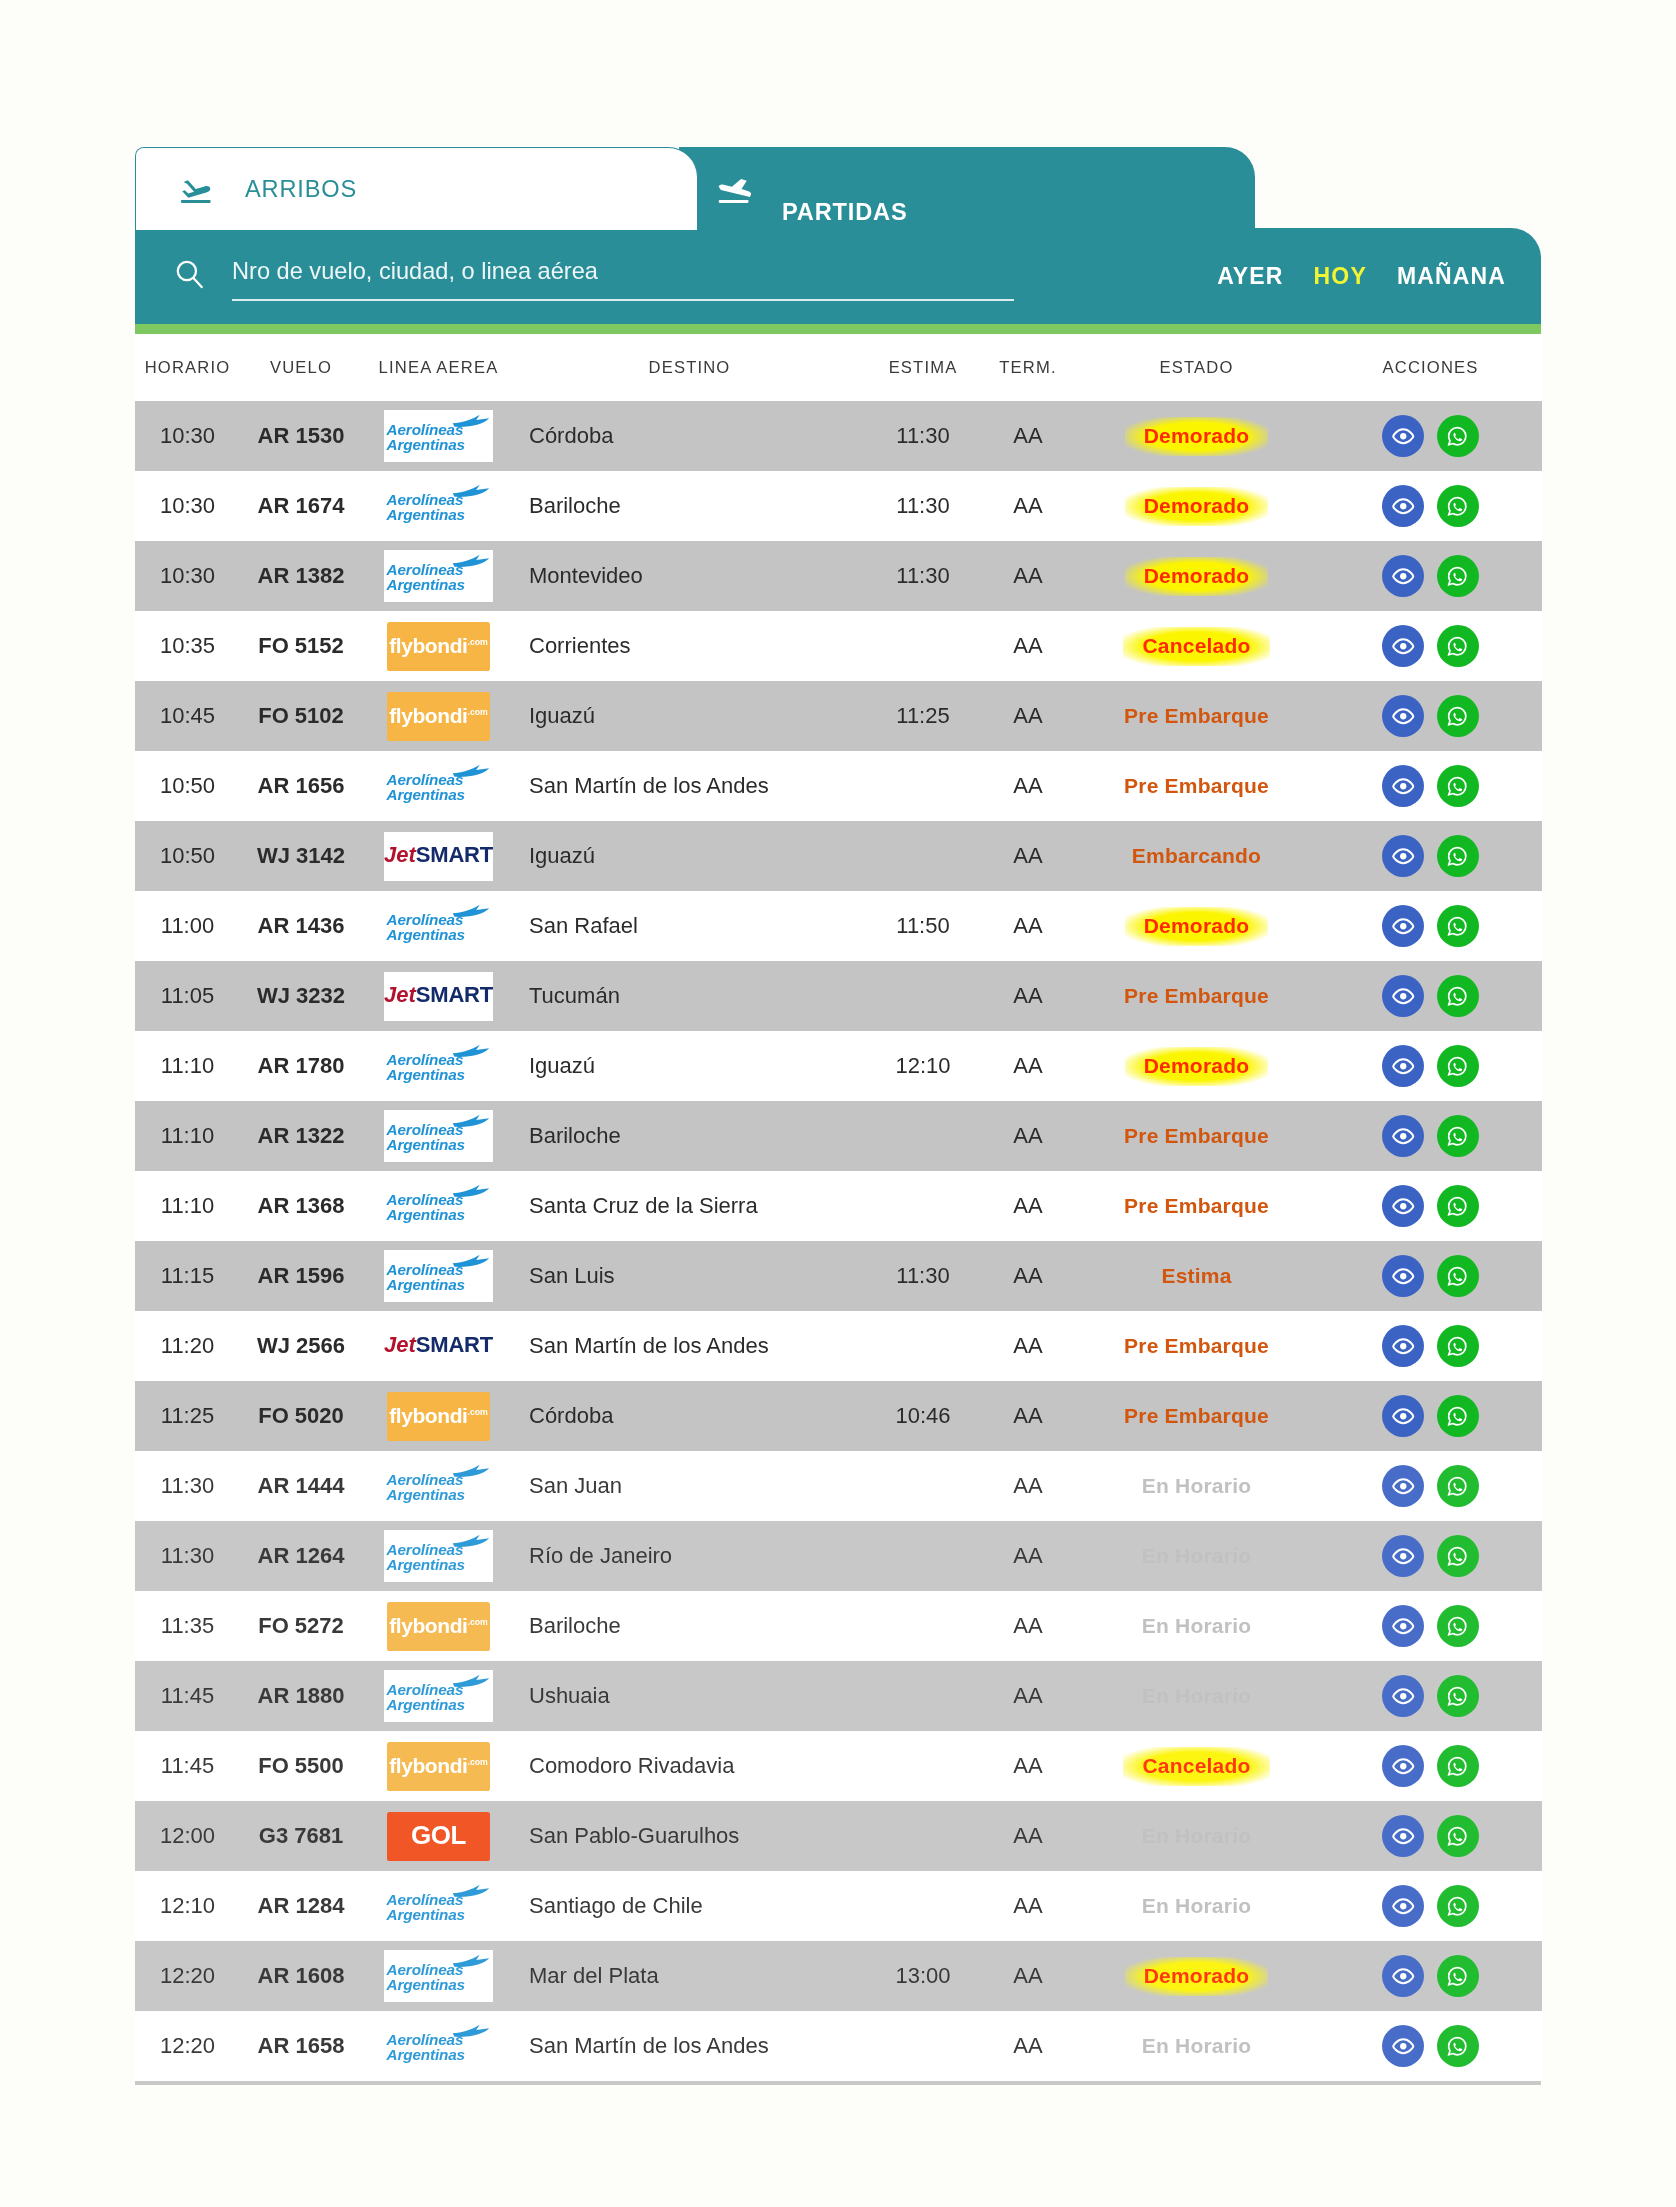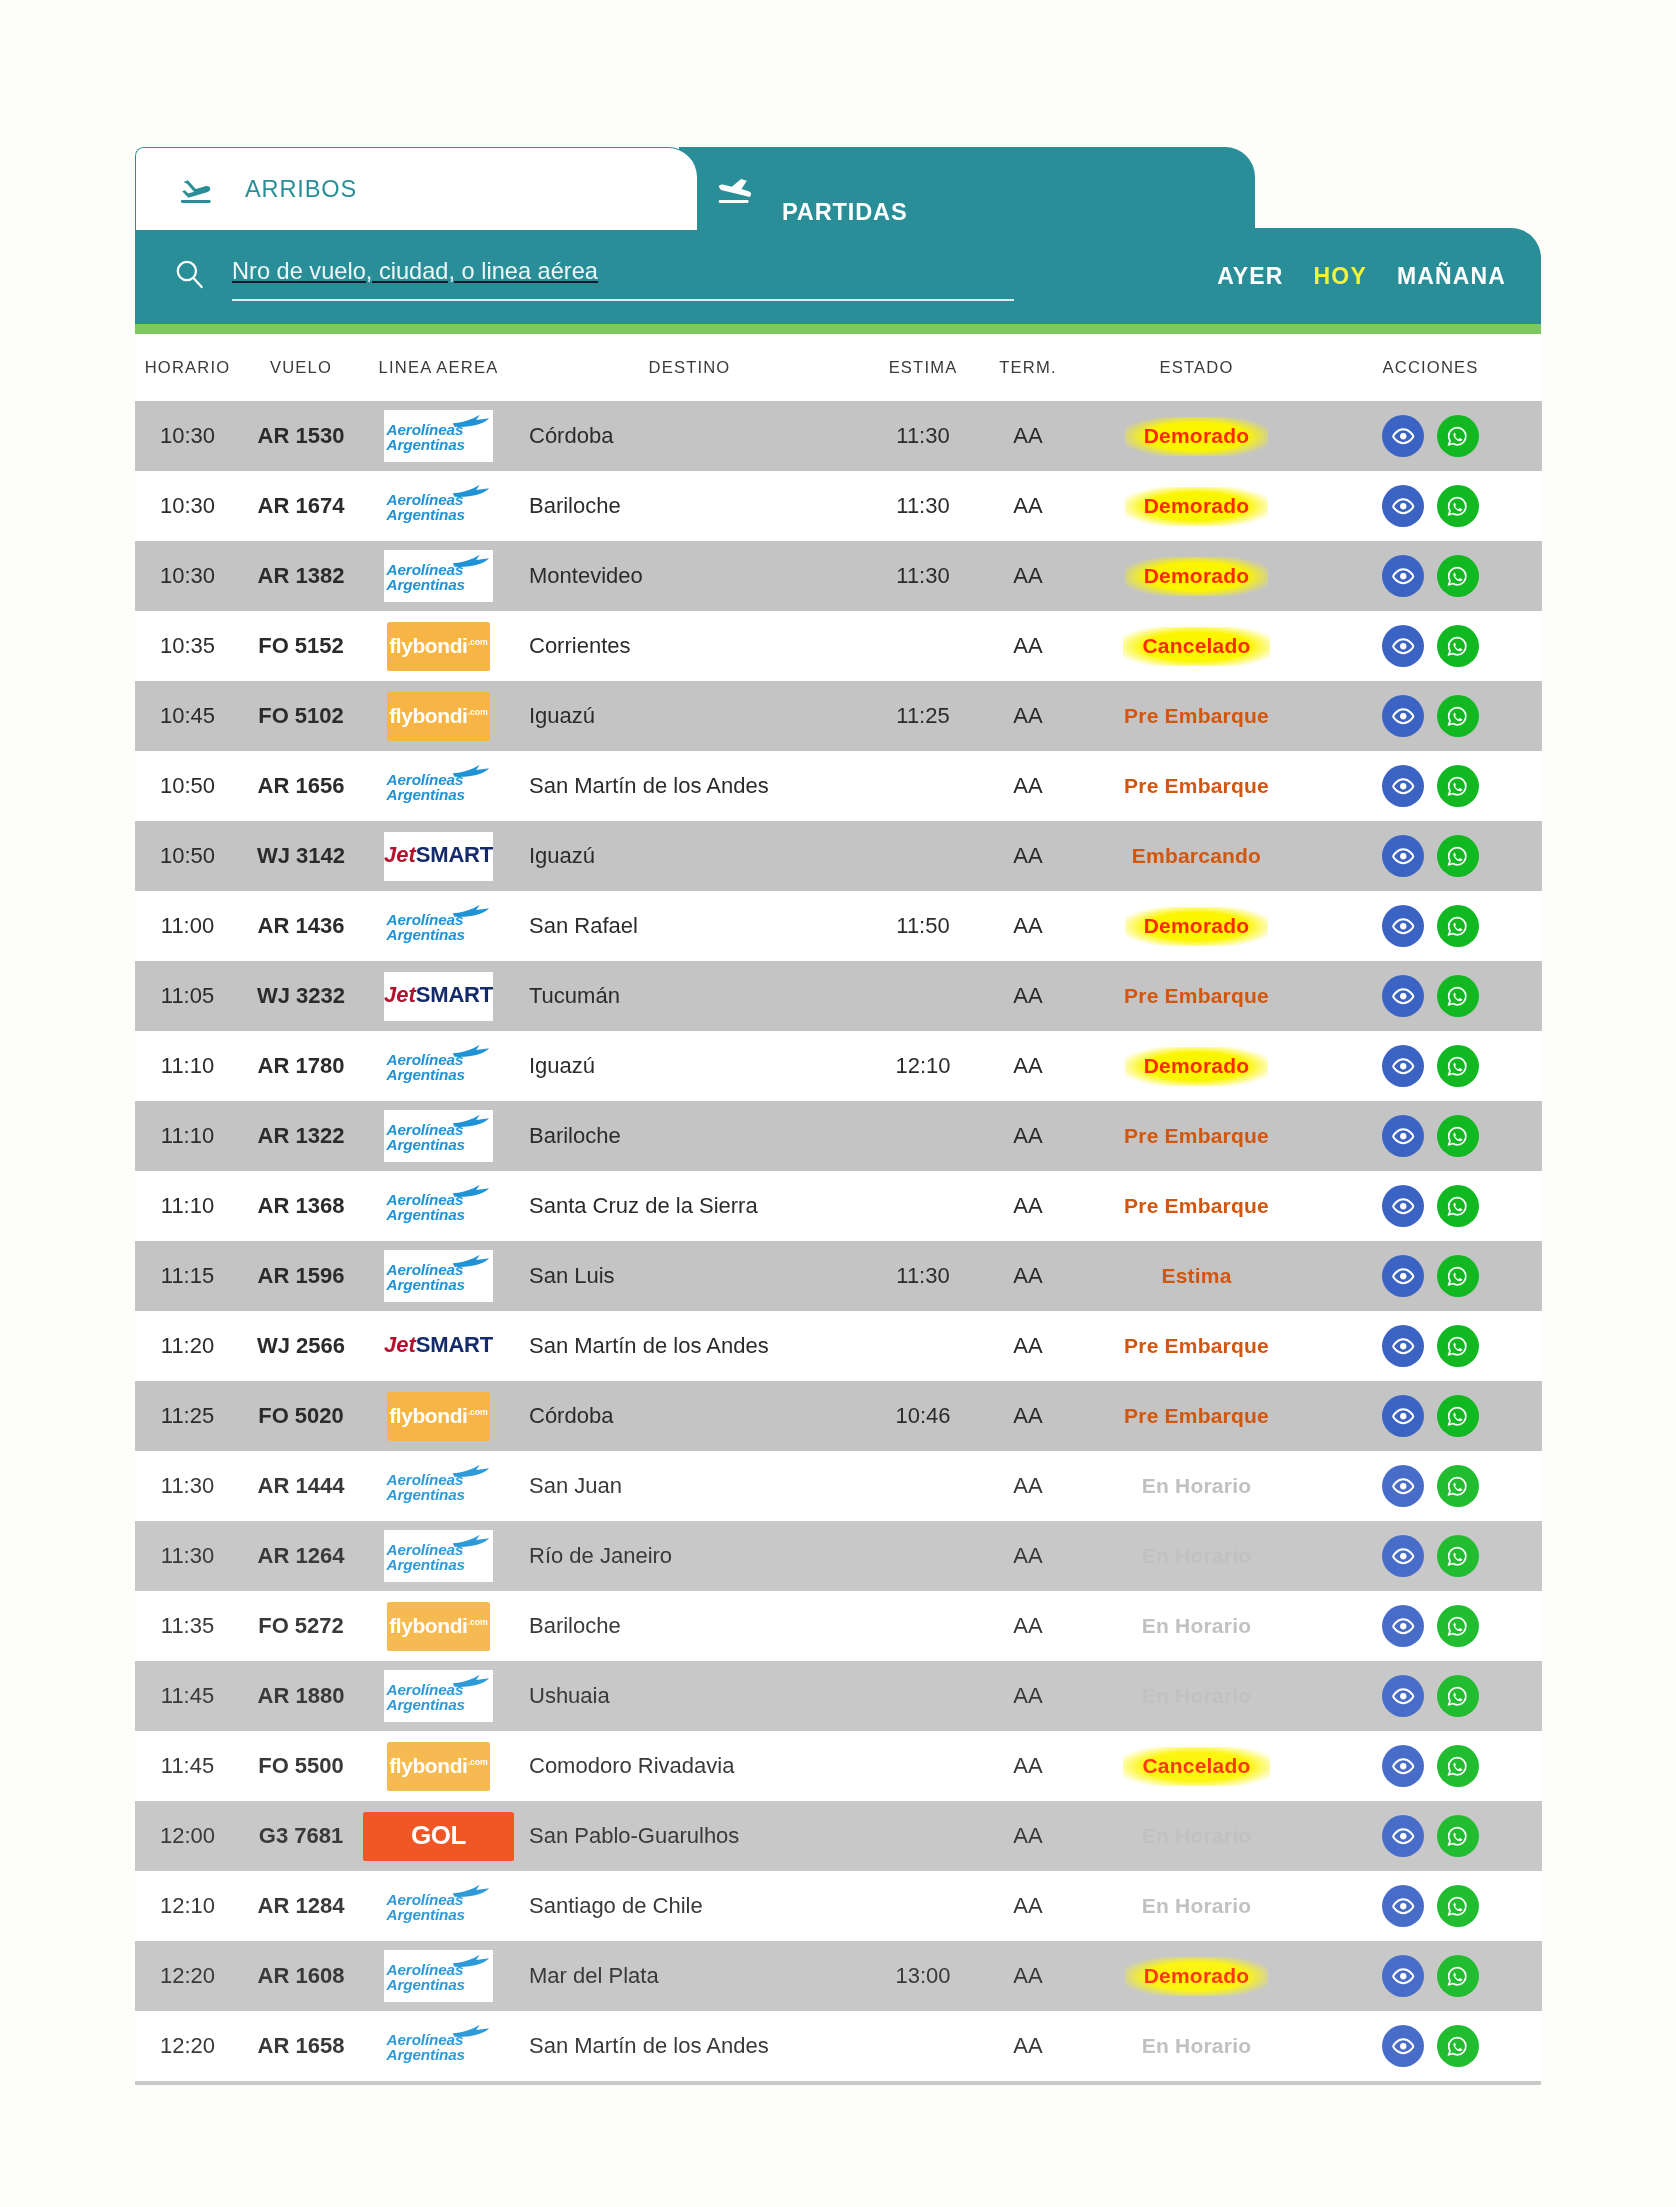--- a/index.html
+++ b/index.html
@@ -69,21 +69,20 @@
   .search-input{
     width:100%;
     background:transparent;
     border:none;
     border-bottom:2.2px solid #d9ecee;
     outline:none;
     color:#0f172a;
     font-family:"Liberation Sans", sans-serif;
     font-size:23.6px;
     padding:3.5px 0 14px 0;
-    text-decoration:underline;
   }
   .search-input::placeholder{color:#eef7f8;opacity:1;}
   .daynav{display:flex;align-items:center;gap:30px;margin-left:auto;padding-left:35px;}
   .day{
     font-size:23px;font-weight:700;letter-spacing:.05em;
     color:#ffffff;cursor:pointer;white-space:nowrap;
   }
   .day.active{color:#f2f531;}
   .greenbar{height:9.6px;background:#7dc860;width:100%;}
 
@@ -164,21 +163,21 @@
   }
   .logo-js .js-txt{
     position:absolute;left:0;right:0;top:12.2px;
     text-align:center;font-size:22px;line-height:22px;
     font-family:"Liberation Sans", sans-serif;
   }
   .logo-js .js-a{color:#b3122c;font-style:italic;font-weight:700;}
   .logo-js .js-b{color:#132a6b;font-weight:700;letter-spacing:-.01em;}
   .logo-gol{
     width:103px;height:49px;background:#f04a16;
-    border-radius:2.6px;position:relative;padding-left:48px;
+    border-radius:2.6px;position:relative;
   }
   .logo-gol .gol-txt{
     position:absolute;left:0;right:0;top:9.6px;
     text-align:center;color:#ffffff;
     font-weight:700;font-size:26px;line-height:26px;
     letter-spacing:-.02em;
   }
 
   
   .status{

